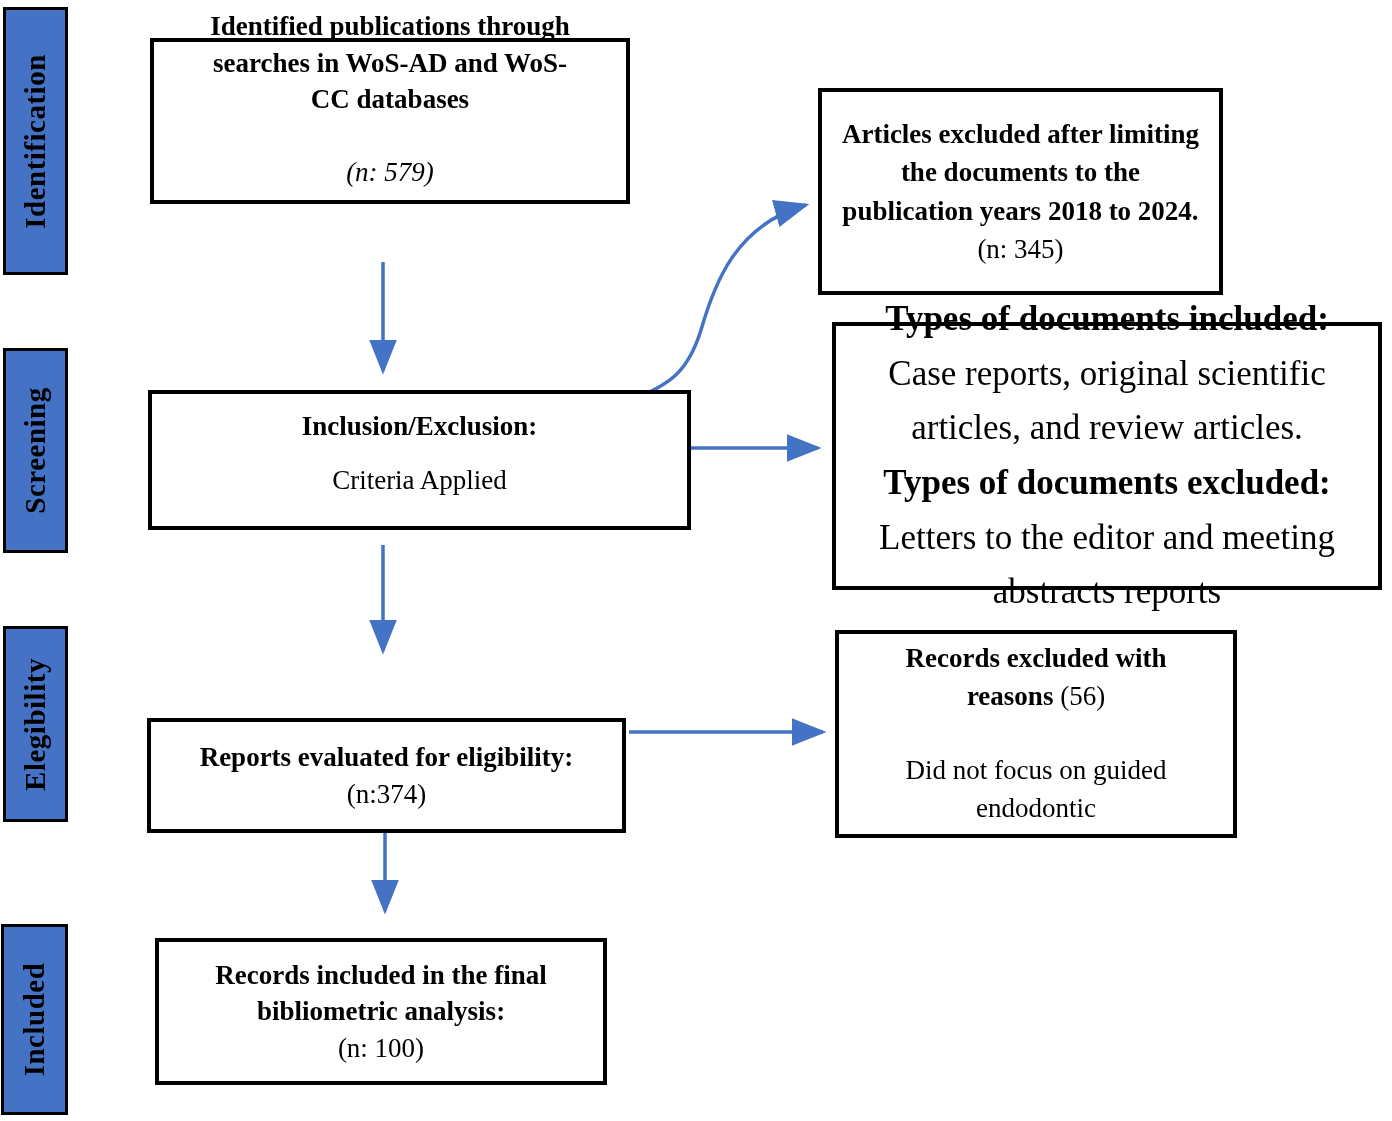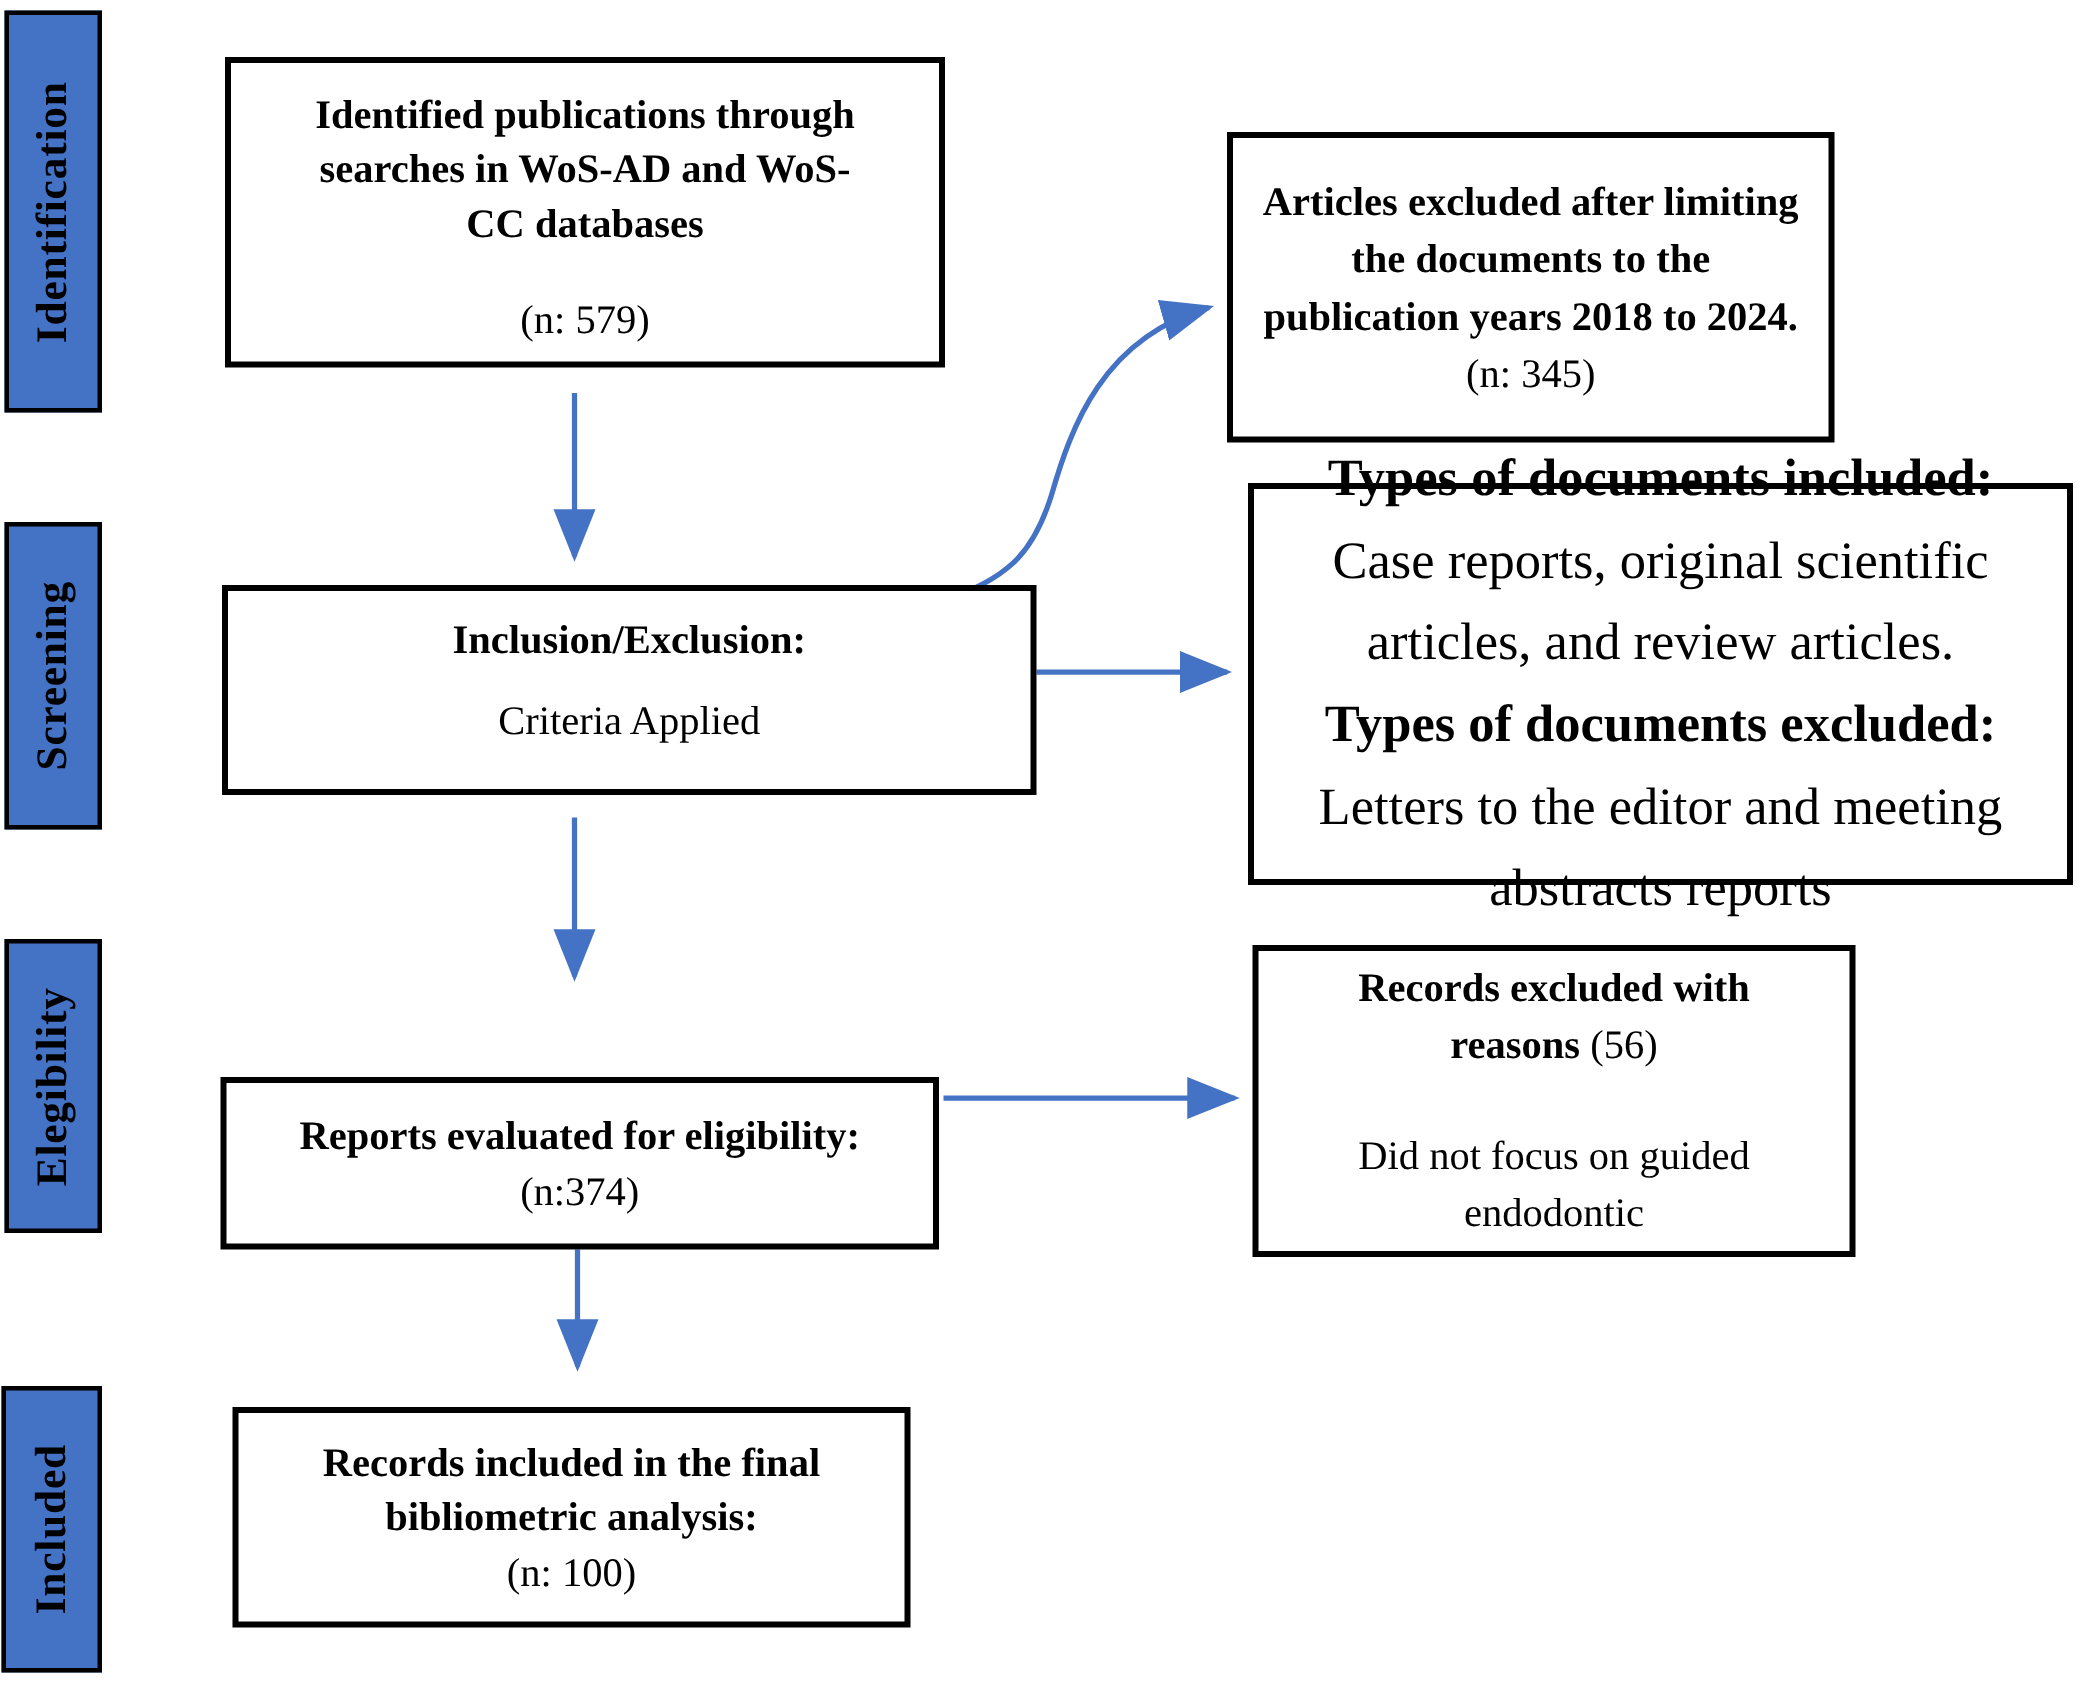--- a/index.html
+++ b/index.html
@@ -48,22 +48,22 @@
     display: flex;
     flex-direction: column;
     align-items: center;
     text-align: center;
     font-size: 27px;
     line-height: 1.35;
   }
   .fbox .bold { font-weight: bold; }
   .fbox .regular { font-weight: normal; }
 
-  .box-identified { left: 150px; top: 38px;  width: 480px; height: 207px; justify-content: space-between; padding: 16px 40px 10px; }
-  .box-identified .count { margin-top: 12px; }
+  .box-identified { left: 150px; top: 38px;  width: 480px; height: 166px; justify-content: flex-end; padding: 16px 40px 10px; }
+  .box-identified .count { margin-top: 36px; font-style: italic; }
 
   .box-inclusion  { left: 148px; top: 390px; width: 543px; height: 140px; justify-content: flex-start; padding: 14px 20px 10px; }
   .box-inclusion .subtitle { margin-top: 18px; }
 
   .box-eligibility { left: 147px; top: 679px; width: 479px; height: 115px; justify-content: center; padding: 4px 16px; margin-top: 39px; }
 
   .box-included-final { left: 155px; top: 938px; width: 452px; height: 147px; justify-content: center; padding: 6px 30px; }
 
   .box-excluded-years { left: 818px; top: 88px;  width: 405px; height: 207px; justify-content: center; padding: 6px 18px; line-height: 1.42; }
 

